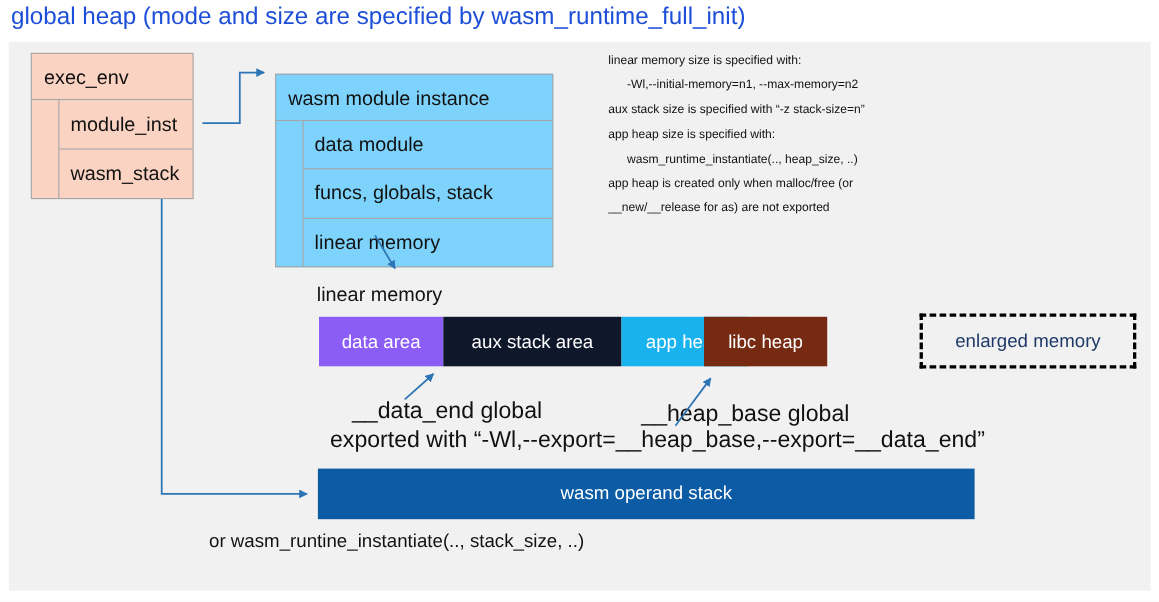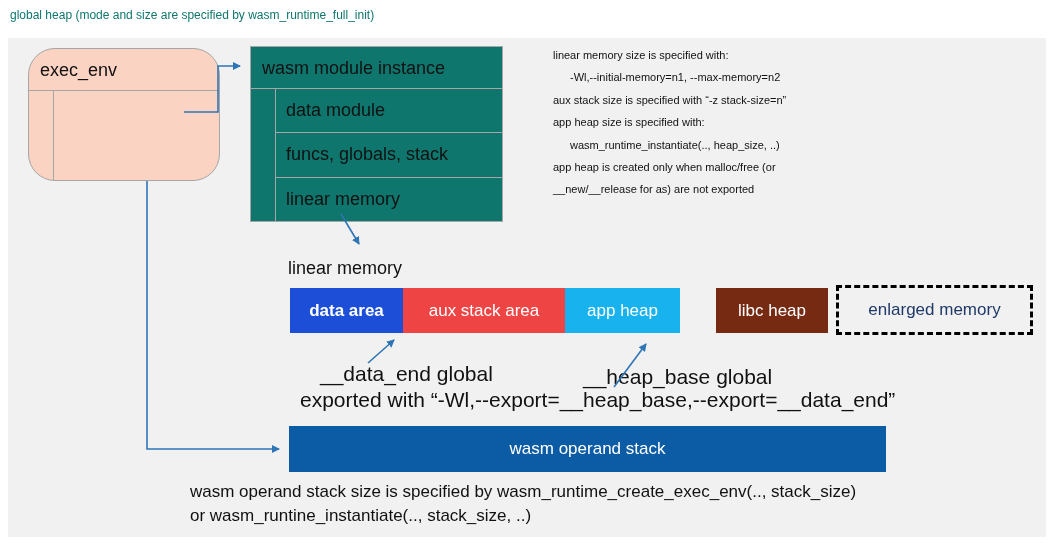--- a/index.html
+++ b/index.html
@@ -2,28 +2,28 @@
 <html><head>
 <meta charset="utf-8">
 <style>
   html,body{margin:0;padding:0;}
   body{
     width:1054px;height:547px;background:#ffffff;overflow:hidden;position:relative;
     font-family:"Liberation Sans","DejaVu Sans",sans-serif;color:#111;
   }
   .abs{position:absolute;}
   .title{
-    left:10px;top:3px;font-size:12px;line-height:24px;color:#0f766e;
+    left:10px;top:3px;font-size:22px;line-height:24px;color:#1d4ed8;
   }
   .panel{
     left:8px;top:38px;width:1038px;height:499px;
   }
   
   .struct{border:1px solid #a6a6a6;box-sizing:border-box;}
-  .exec-env{left:28px;top:48px;width:192px;height:133px;border-radius:27px;}
+  .exec-env{left:28px;top:48px;width:148px;height:133px;}
   .mod-inst{left:250px;top:46px;width:253px;height:176px;}
   .struct-title{
     height:42px;line-height:42px;padding-left:11px;font-size:18px;
     border-bottom:1px solid #a6a6a6;box-sizing:border-box;white-space:nowrap;
   }
   .struct-body{display:flex;height:calc(100% - 42px);}
   .struct-strip{width:25px;border-right:1px solid #a6a6a6;box-sizing:border-box;}
   .struct-rows{flex:1;display:flex;flex-direction:column;}
   .struct-row{
     flex:1;display:flex;align-items:center;padding-left:10px;font-size:18px;
@@ -37,21 +37,21 @@
   
   .lm-label{left:288px;top:258px;font-size:18px;}
   
   .seg{
     top:288px;height:45px;display:flex;align-items:center;justify-content:center;
     color:#ffffff;font-size:17px;white-space:nowrap;box-sizing:border-box;
   }
   .seg-data{left:290px;width:113px;}
   .seg-aux{left:403px;width:162px;}
   .seg-app{left:565px;width:115px;}
-  .seg-libc{left:716px;width:112px;}
+  .seg-libc{left:640px;width:112px;}
   .seg-enlarged{
     left:836px;top:285px;width:197px;height:50px;border:3px dashed #000;
     display:flex;align-items:center;justify-content:center;font-size:17px;
     box-sizing:border-box;white-space:nowrap;
   }
   
   .ann{font-size:21px;white-space:nowrap;}
   .ann-data-end{left:320px;top:362px;}
   .ann-heap-base{left:583px;top:365px;}
   .ann-exported{left:300px;top:388px;}
@@ -69,24 +69,28 @@
 <body>
 
 <div class="abs title">global heap (mode and size are specified by wasm_runtime_full_init)</div>
 
 <div class="abs panel" style="background: rgb(241, 241, 241);"></div>
 
 <div class="abs struct exec-env" style="background: rgb(251, 211, 195);">
   <div class="struct-title">exec_env</div>
   <div class="struct-body">
     <div class="struct-strip"></div>
+    <div class="struct-rows">
+      <div class="struct-row">module_inst</div>
+      <div class="struct-row">wasm_stack</div>
+    </div>
   </div>
 </div>
 
-<div class="abs struct mod-inst" style="background: #0f766e;">
+<div class="abs struct mod-inst" style="background: #7dd3fc; margin-top: 21px;">
   <div class="struct-title">wasm module instance</div>
   <div class="struct-body">
     <div class="struct-strip"></div>
     <div class="struct-rows">
       <div class="struct-row">data module</div>
       <div class="struct-row">funcs, globals, stack</div>
       <div class="struct-row">linear memory</div>
     </div>
   </div>
 </div>
@@ -96,34 +100,33 @@
   <div class="line indent">-Wl,--initial-memory=n1, --max-memory=n2</div>
   <div class="line">aux stack size is specified with “-z stack-size=n”</div>
   <div class="line">app heap size is specified with:</div>
   <div class="line indent">wasm_runtime_instantiate(.., heap_size, ..)</div>
   <div class="line">app heap is created only when malloc/free (or</div>
   <div class="line">__new/__release for as) are not exported</div>
 </div>
 
 <div class="abs lm-label">linear memory</div>
 
-<div class="abs seg seg-data" style="background: #1d4ed8; font-weight: bold;">data area</div>
-<div class="abs seg seg-aux" style="background: #ef4444;">aux stack area</div>
+<div class="abs seg seg-data" style="background: #8b5cf6;">data area</div>
+<div class="abs seg seg-aux" style="background: #0f172a;">aux stack area</div>
 <div class="abs seg seg-app" style="background: rgb(24, 179, 238);">app heap</div>
 <div class="abs seg seg-libc" style="background: rgb(119, 42, 18);">libc heap</div>
 <div class="abs seg-enlarged" style="color: rgb(31, 58, 104);">enlarged memory</div>
 
 <div class="abs ann ann-data-end">__data_end global</div>
 <div class="abs ann ann-heap-base">__heap_base global</div>
 <div class="abs ann ann-exported">exported with “-Wl,--export=__heap_base,--export=__data_end”</div>
 
 <div class="abs operand-stack" style="background: rgb(11, 91, 165);">wasm operand stack</div>
 
 <div class="abs notes-bottom">
-  <div class="line">wasm operand stack size is specified by wasm_runtime_create_exec_env(.., stack_size)</div>
   <div class="line">or wasm_runtine_instantiate(.., stack_size, ..)</div>
 </div>
 
 <svg class="connectors" width="1054" height="547">
   <defs>
     <marker id="arr" markerWidth="9" markerHeight="8" refX="7" refY="4" orient="auto" markerUnits="userSpaceOnUse">
       <path d="M0,0 L8,4 L0,8 z" class="conn-arrow" fill="#2e75b6"></path>
     </marker>
   </defs>
   <path class="conn" d="M184,112 H218 V66 H240" fill="none" stroke-width="1.6" marker-end="url(#arr)" stroke="#2e75b6"></path>

